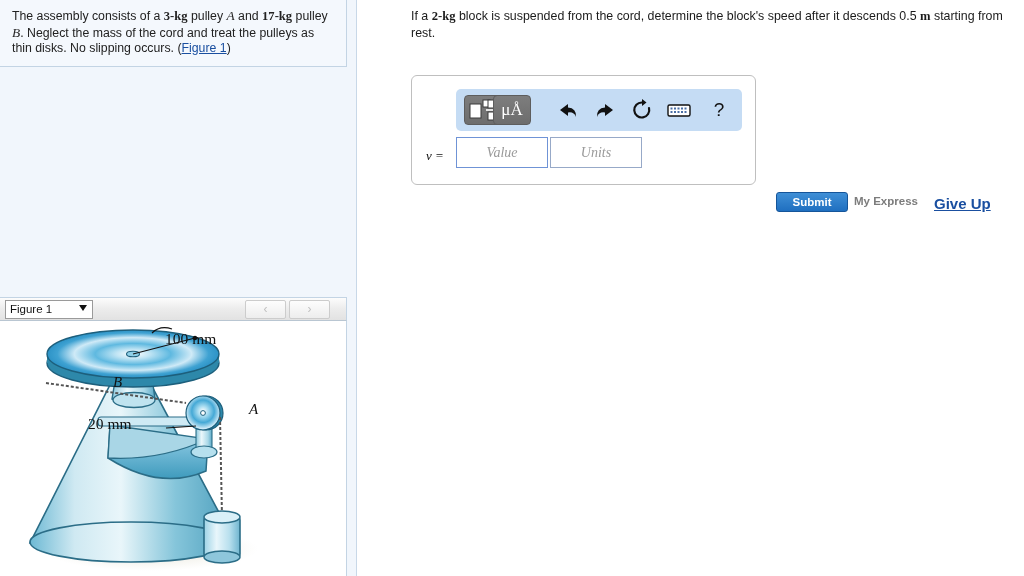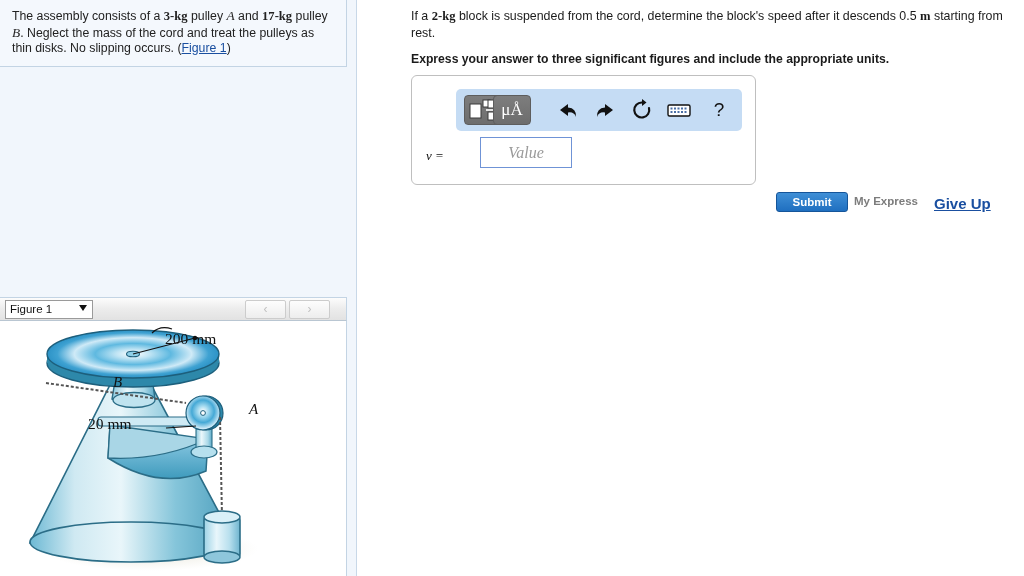--- a/index.html
+++ b/index.html
@@ -185,25 +185,24 @@
     color: #111;
   }
   .field {
     position: absolute; top: 61px;
     height: 31px;
     background: #ffffff;
     box-sizing: border-box;
     cursor: text;
     font-family: "Liberation Serif", serif;
     font-style: italic;
-    font-size: 16px;
+    font-size: 14px;
     color: #9a9a9a;
     text-align: center;
     line-height: 29px;
-    margin-left: 24px;
   }
   .field.value { left: 44px; width: 92px; border: 1.5px solid #6f93d6; }
   .field.units { left: 138px; width: 92px; border: 1.5px solid #97a9c8; }
 
   
   .submit-btn {
     position: absolute; left: 411px; top: 192px;
     width: 72px; height: 20px;
     background: linear-gradient(to bottom, #3f8fd6 0%, #1f6fc0 100%);
     border: 1px solid #15559a;
@@ -338,34 +337,33 @@
         <line x1="220" y1="96" x2="222" y2="196" stroke="#555" stroke-width="2" stroke-dasharray="3 2"></line>
 
         <rect x="204" y="196" width="36" height="40" rx="3" fill="url(#blockGrad)" stroke="#2b6d87" stroke-width="1.6"></rect>
         <ellipse cx="222" cy="196" rx="18" ry="6" fill="#d9f0f8" stroke="#2b6d87" stroke-width="1.5"></ellipse>
         <ellipse cx="222" cy="236" rx="18" ry="6" fill="#8ec6db" stroke="#2b6d87" stroke-width="1.5"></ellipse>
 
         <line x1="133" y1="33" x2="120" y2="70" stroke="#111" stroke-width="0"></line>
         <path d="M 166 107 L 196 105" stroke="#111" stroke-width="1.2" fill="none"></path>
       </svg>
 
-      <div class="fig-label dim" style="left:165px; top:9px;">200 mm</div>
+      <div class="fig-label dim" style="left:165px; top:9px;">100 mm</div>
       <div class="fig-label dim" style="left:88px; top:94px;">20 mm</div>
       <div class="fig-label ital" style="left:113px; top:53px;">B</div>
       <div class="fig-label ital" style="left:249px; top:80px;">A</div>
     </div>
   </div>
 
   <div class="right-panel">
 
     <div class="prompt">
       <span>If a </span><span class="bold-unit">2-kg</span><span> block is suspended from the cord, determine the block's speed after it descends 0.5 </span><span class="bold-unit">m</span><span> starting from rest.</span>
     </div>
 
-    <div class="express">Express your answer to three significant figures and include the appropriate units.</div>
 
     <div class="answer-box">
 
       <div class="toolbar">
 
         <div class="tb-btn b1">
           <svg width="36" height="28" viewBox="0 0 36 28">
             <rect x="5" y="8" width="11" height="14" fill="#ffffff" stroke="#3a3a3a" stroke-width="1"></rect>
             <rect x="18" y="4" width="7" height="7" fill="#ffffff" stroke="#3a3a3a" stroke-width="1"></rect>
             <rect x="23" y="4" width="9" height="8" fill="#ffffff" stroke="#3a3a3a" stroke-width="1"></rect>
@@ -413,20 +411,21 @@
           </svg>
         </div>
 
         <div class="tb-plain u5">
           <span class="qmark">?</span>
         </div>
       </div>
 
       <div class="veq">v =</div>
       <div class="field value">Value</div>
+      <div class="field units">Units</div>
     </div>
 
     <div class="submit-btn">Submit</div>
     <div class="my-answers">My Express</div>
     <div class="give-up">Give Up</div>
 
   </div>
 </div>
 
 </body></html>

